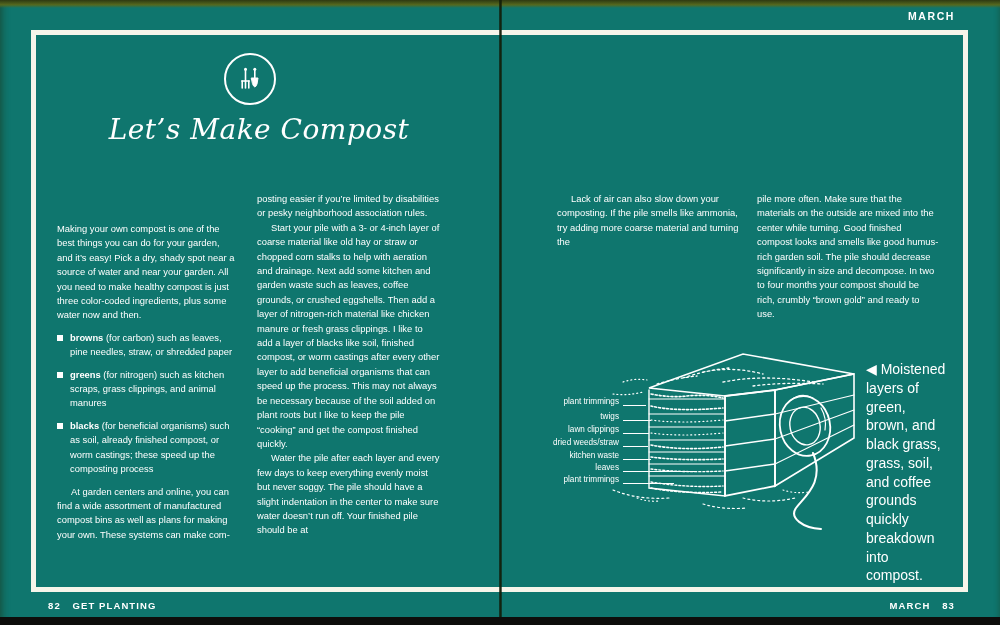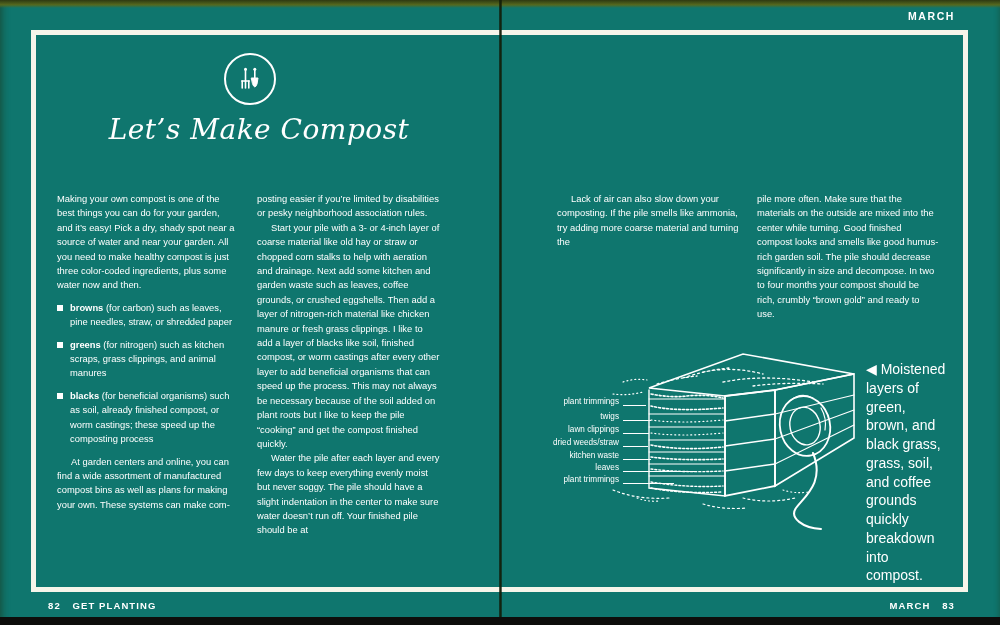--- a/index.html
+++ b/index.html
@@ -19,21 +19,21 @@
   .kicker{position:absolute;top:10px;right:45px;font-size:10.5px;font-weight:bold;
     letter-spacing:1.6px;}
   .badge{position:absolute;left:224px;top:53px;width:48px;height:48px;border-radius:50%;
     border:2px solid #fff;display:flex;align-items:center;justify-content:center;}
   .title{position:absolute;left:31px;top:113px;width:456px;text-align:center;
     font-family:"DejaVu Serif","Liberation Serif",serif;font-style:italic;
     font-size:28px;letter-spacing:.5px;}
   .col{position:absolute;top:192px;font-size:9.4px;line-height:14.4px;}
   .col p{margin:0;}
   .col p.ind{text-indent:14px;}
-  .col1{left:57px;width:180px;}
+  .col1{left:57px;width:180px;margin-top:30px;}
   .col2{left:257px;width:183px;}
   .col3{left:557px;width:184px;}
   .col4{left:757px;width:182px;}
   .bullets{margin:8px 0 6px 0;}
   .bullet{display:flex;margin:0 0 8px 0;}
   .bullet .sq{flex:0 0 6px;width:6px;height:6px;background:#fff;margin:4px 7px 0 0;}
   .bullet .bt{flex:1;}
   .bullet b{font-weight:bold;}
   .fig-row{position:absolute;left:553px;display:flex;align-items:flex-end;height:11px;}
   .fig-label{flex:1;text-align:right;font-size:8.2px;padding-right:4px;white-space:nowrap;}

